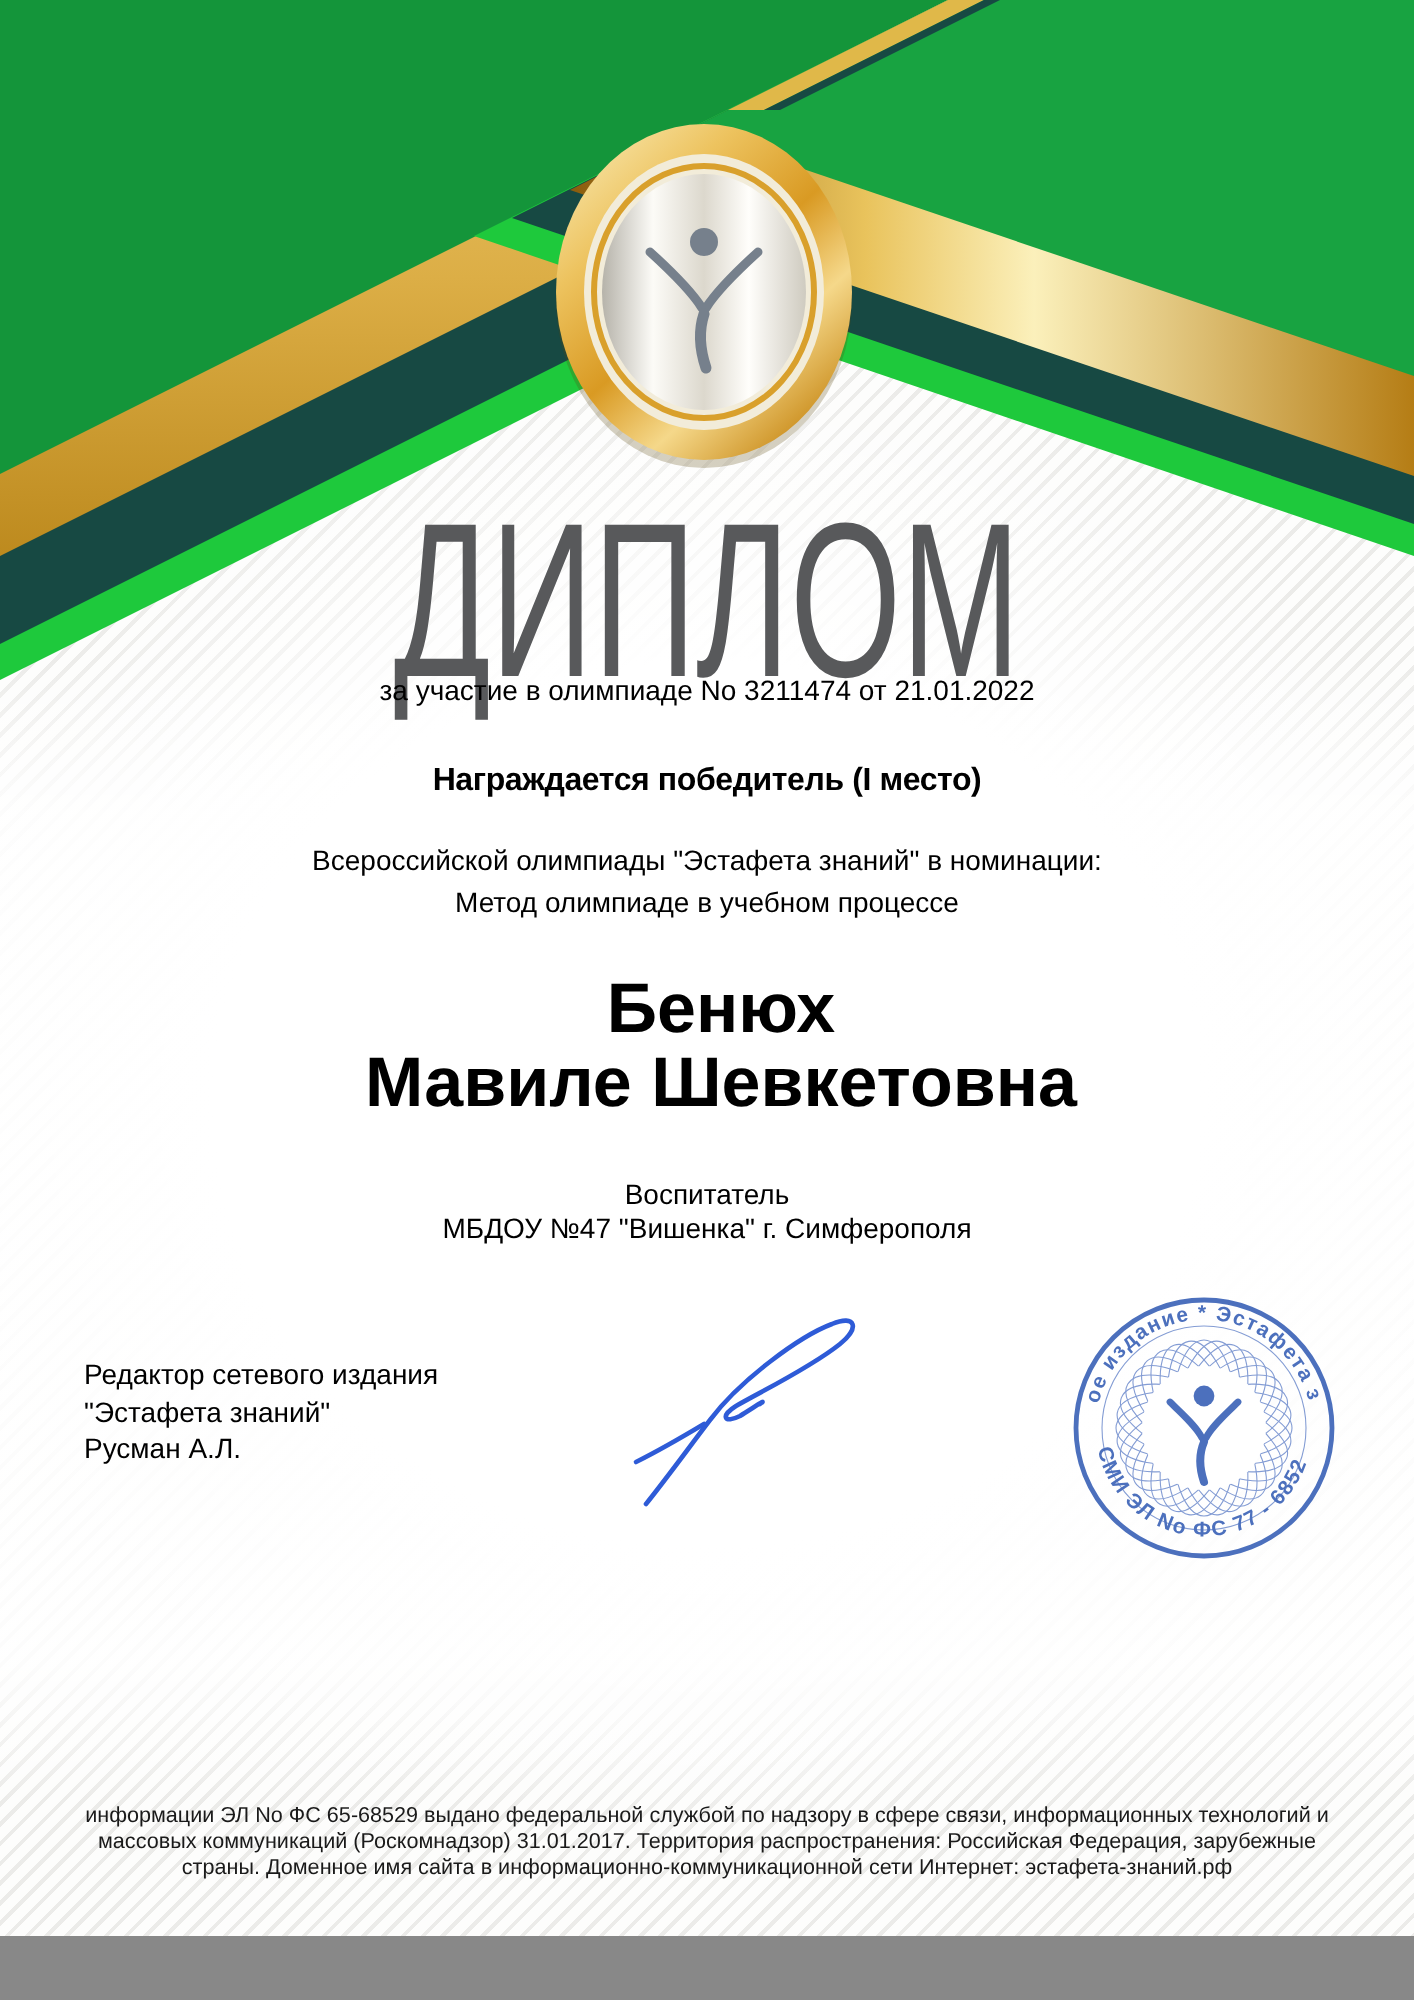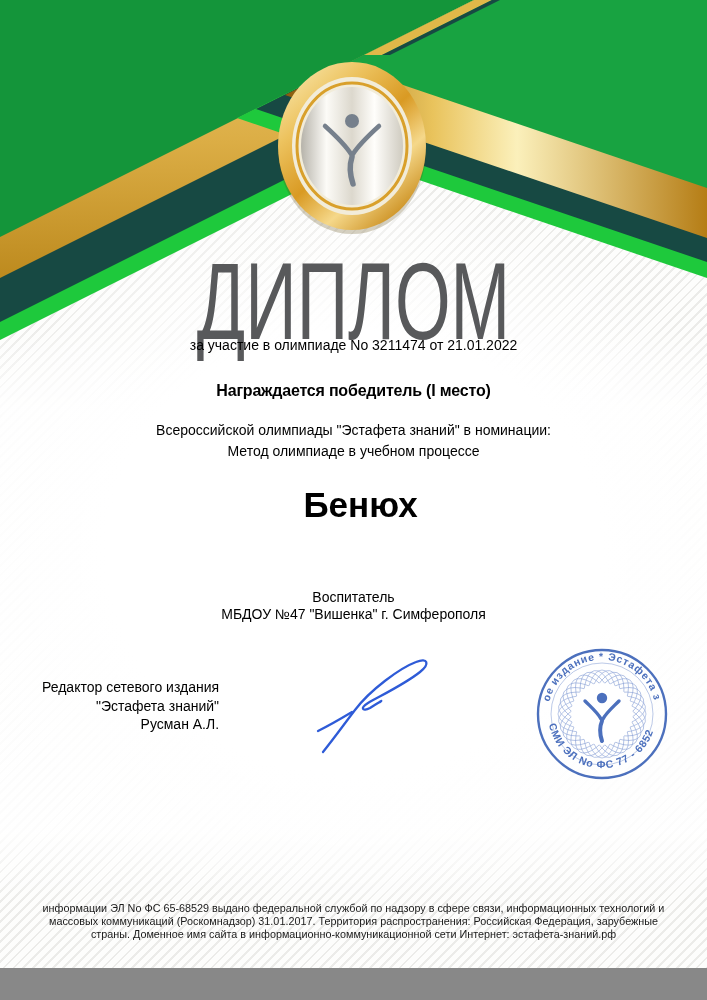--- a/index.html
+++ b/index.html
@@ -27,21 +27,21 @@
   .title{
     top:246px;font-size:110px;line-height:1;font-weight:400;
     color:#58595B;transform:scaleX(0.65);transform-origin:50% 50%;
     letter-spacing:0px;white-space:nowrap;
   }
   .subtitle{top:337px;font-size:14px;}
   .award{top:382px;font-size:16px;font-weight:bold;letter-spacing:-0.2px;}
   .nomination{top:420px;font-size:14px;line-height:21px;}
   .name{top:486px;font-size:35px;font-weight:bold;line-height:37px;padding-left:14px;}
   .position{top:589px;font-size:14px;line-height:17px;}
-  .editor{left:42px;top:678px;font-size:14px;line-height:18.5px;text-align:right;}
+  .editor{left:42px;top:678px;font-size:14px;line-height:18.5px;text-align:left;}
   .footer{top:902px;font-size:10.8px;line-height:12.9px;color:#1a1a1a;}
   .bar-bright{left:0;top:969px;width:707px;height:9px;
     background:linear-gradient(180deg,#0fae2f,#22d443 55%,#14b334);}
   .bar-teal{left:0;top:978px;width:707px;height:22px;background:#174943;}
   svg text{font-family:"Liberation Sans", sans-serif;}
 </style>
 </head>
 <body>
 
 <div class="page">
@@ -108,20 +108,21 @@
   <div class="abs ctr subtitle">за участие в олимпиаде No 3211474 от 21.01.2022</div>
   <div class="abs ctr award">Награждается победитель (I место)</div>
 
   <div class="abs ctr nomination">
     <div>Всероссийской олимпиады "Эстафета знаний" в номинации:</div>
     <div>Метод олимпиаде в учебном процессе</div>
   </div>
 
   <div class="abs ctr name">
     <div>Бенюх</div>
+    <div>Мавиле Шевкетовна</div>
   </div>
 
   <div class="abs ctr position">
     <div>Воспитатель</div>
     <div>МБДОУ №47 "Вишенка" г. Симферополя</div>
   </div>
 
   <div class="abs editor">
     <div>Редактор сетевого издания</div>
     <div>"Эстафета знаний"</div>

